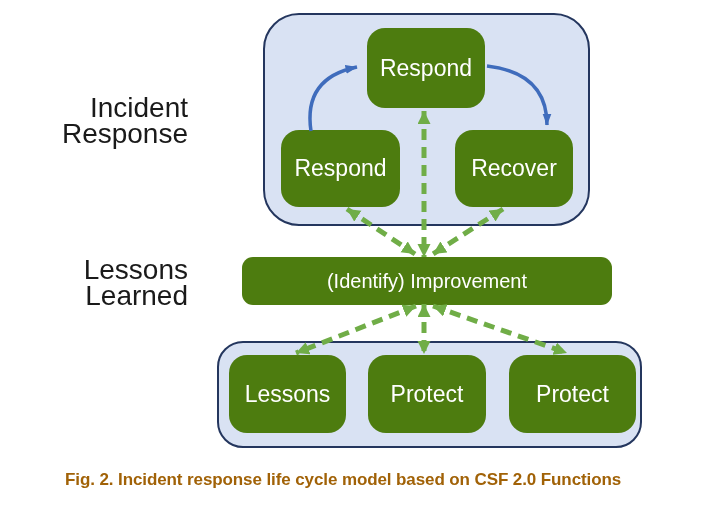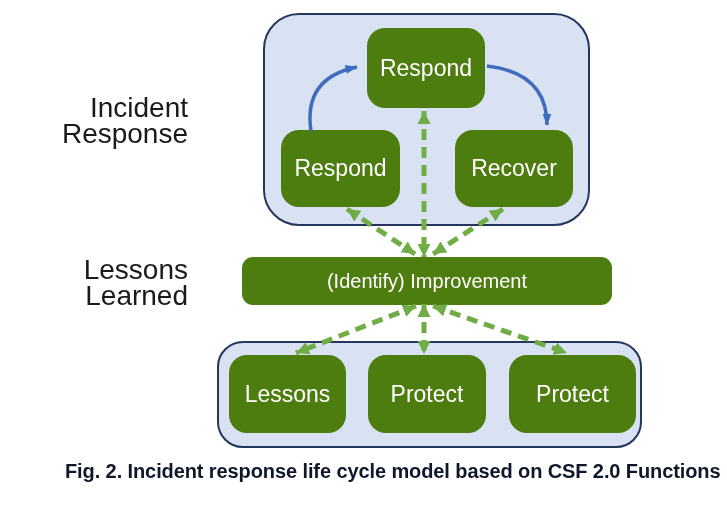--- a/index.html
+++ b/index.html
@@ -26,22 +26,22 @@
   #node-identify{left:368px;top:355px;width:118px;height:78px;}
   #node-protect{left:509px;top:355px;width:127px;height:78px;}
   .rowlabel{
     position:absolute;left:40px;width:148px;text-align:right;
     font-size:28px;line-height:26px;color:#1a1a1a;z-index:2;
   }
   #label-incident-response{top:95px;}
   #label-lessons-learned{top:257px;}
   #label-preparation{top:378px;}
   .caption{
-    position:absolute;left:65px;top:460px;font-size:20px;font-weight:bold;
-    color:#0f172a;letter-spacing:-0.1px;white-space:nowrap;z-index:2;
+    position:absolute;left:65px;top:470px;font-size:17px;font-weight:bold;
+    color:#a16207;letter-spacing:-0.1px;white-space:nowrap;z-index:2;
   }
   svg.arrows{position:absolute;left:0;top:0;z-index:3;pointer-events:none;}
   .blue-arc{fill:none;stroke:#3F6CBC;stroke-width:3.5;}
   .green-link{stroke:#70AD47;stroke-width:5;stroke-dasharray:11 7;fill:none;}
 </style>
 </head>
 <body>
 
 <div class="stage">
 

